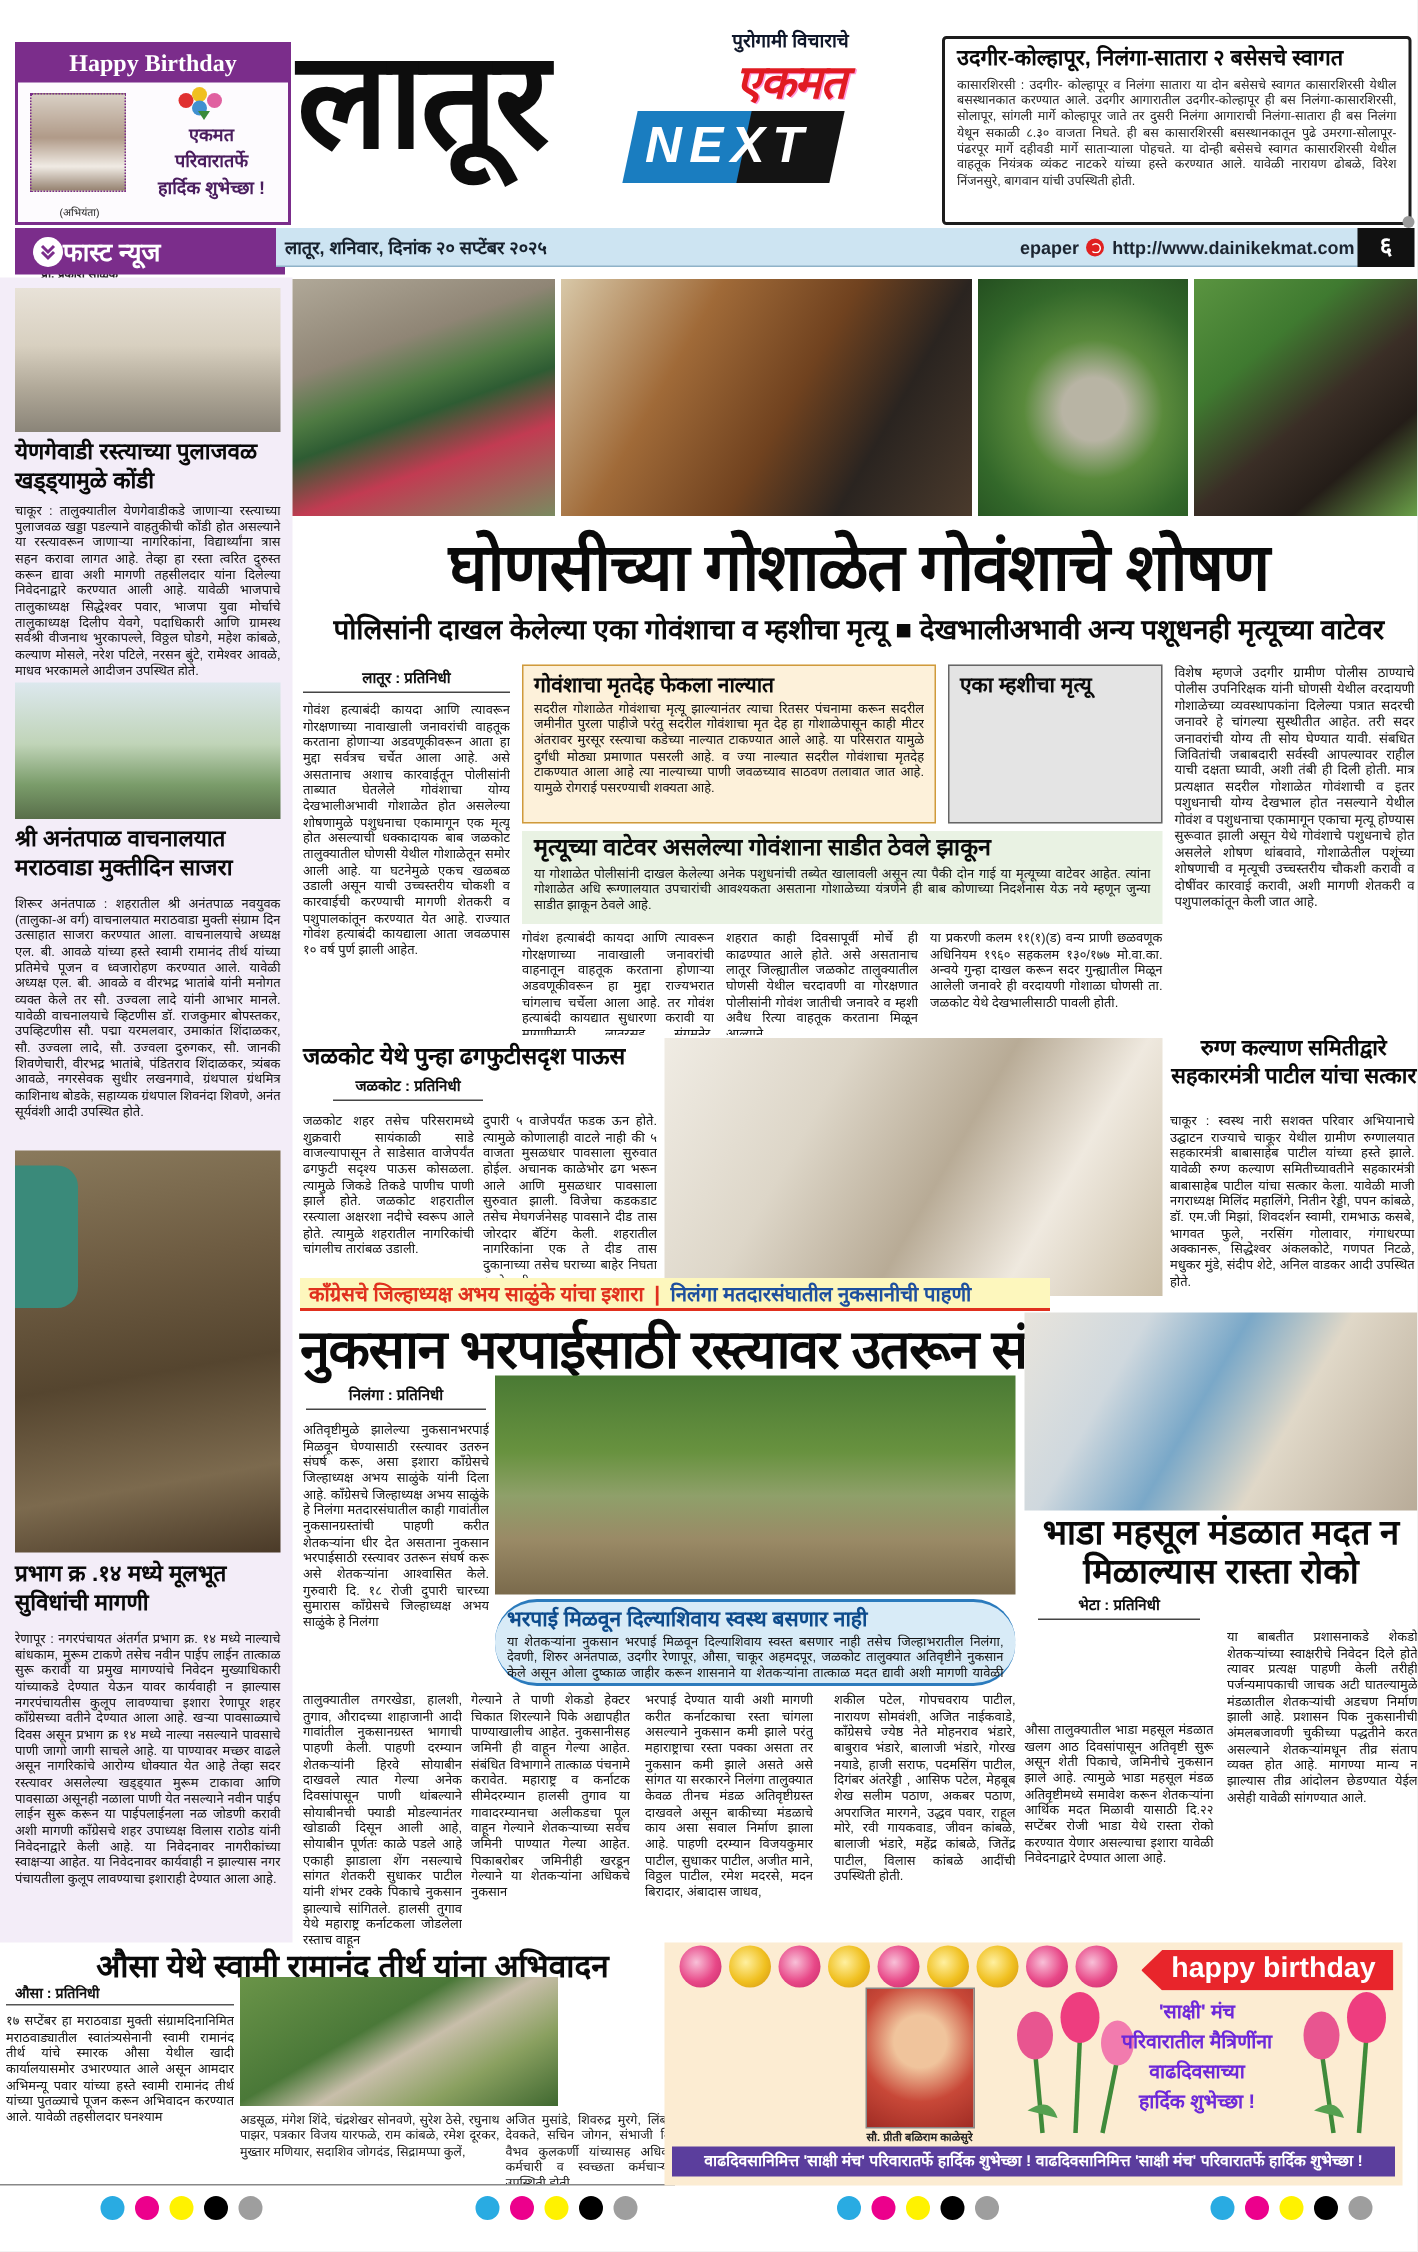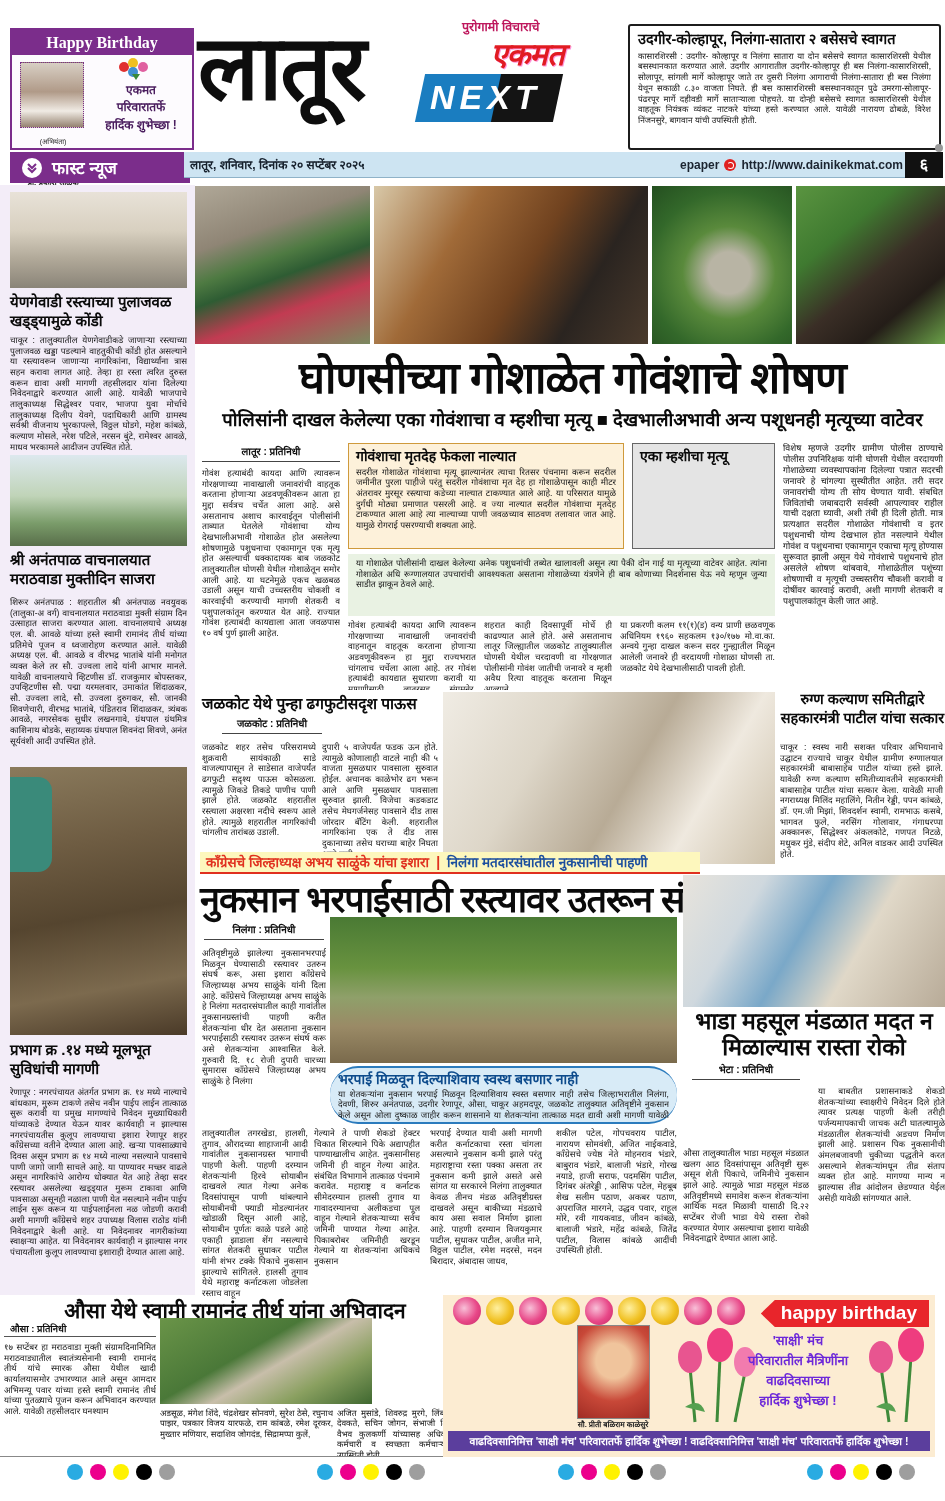--- a/index.html
+++ b/index.html
@@ -6,23 +6,23 @@
   .page{position:relative;width:945px;height:1501px;background:#ffffff;font-family:"Liberation Sans",sans-serif;overflow:hidden;margin:0 auto;}
   .abs{position:absolute;}
   .b{font-size:8.6px;line-height:1.24;text-align:justify;color:#151515;overflow:hidden;}
   .byline{font-weight:bold;font-size:10px;text-align:center;color:#111;border-bottom:1.5px solid #444;padding-bottom:3px;}
   .hl{font-weight:bold;color:#0a0a0a;}
   .photo{position:absolute;overflow:hidden;}
   .nowrap{white-space:nowrap;}
   
   .bday-box{left:10px;top:28px;width:180px;height:118px;border:2px solid #7b2d8b;background:#fdfbfe;}
   .bday-head{height:25px;background:#7b2d8b;color:#fff;font-family:"Liberation Serif",serif;font-weight:bold;font-size:16px;text-align:center;line-height:25px;}
-  .fastbar{left:10px;top:152px;width:180px;height:31px;background:#7b2d8b;color:#fff;display:flex;align-items:center;gap:10px;padding-left:12px;box-sizing:border-box;font-weight:bold;font-size:17px;}
+  .fastbar{left:10px;top:152px;width:180px;height:31px;background:#7b2d8b;color:#fff;display:flex;align-items:center;gap:0;padding-left:12px;box-sizing:border-box;font-weight:bold;font-size:17px;}
   .masttitle{left:198px;top:14px;width:230px;font-size:90px;font-weight:900;color:#0d0d0d;letter-spacing:-2px;line-height:1.2;}
-  .tagline{left:462px;top:18px;width:130px;color:#be185d;font-size:12.5px;font-weight:bold;}
+  .tagline{left:462px;top:18px;width:130px;color:#0f172a;font-size:12.5px;font-weight:bold;text-align:center;}
   .brand{left:462px;top:32px;width:130px;color:#e11b22;font-size:31px;font-weight:900;font-style:italic;text-align:center;letter-spacing:-1px;text-shadow:1px 1px 0 #f9d;}
   .next{left:420px;top:74px;width:140px;height:48px;}
   .next .blue{position:absolute;left:0;top:0;width:78px;height:48px;background:#1a7dc0;transform:skewX(-12deg);}
   .next .black{position:absolute;left:76px;top:0;width:62px;height:48px;background:#141414;transform:skewX(-12deg);}
   .next .txt{position:absolute;left:10px;top:4px;color:#fff;font-weight:900;font-style:italic;font-size:34px;letter-spacing:5px;}
   .topbox{left:628px;top:24px;width:313px;height:126px;border:2px solid #1c1c1c;border-radius:3px;padding:5px 8px;box-sizing:border-box;background:#fff;}
   .topbox .tt{font-size:14.5px;font-weight:bold;color:#0a0a0a;line-height:1.15;}
   .topbox .bb{font-size:8.4px;line-height:1.28;text-align:justify;color:#222;margin-top:3px;height:92px;overflow:hidden;}
   .graydot{position:absolute;right:-4px;bottom:-4px;width:8px;height:8px;border-radius:50%;background:#9a9a9a;}
   .dateline{left:184px;top:152px;width:745px;height:26px;background:#cde4f2;border-bottom:1px solid #8fb2c8;display:flex;align-items:center;box-sizing:border-box;padding:0 6px;}
@@ -152,20 +152,21 @@
   <div class="abs b" style="left:202px;top:468px;width:138px;height:220px;">गोवंश हत्याबंदी कायदा आणि त्यावरून गोरक्षणाच्या नावाखाली जनावरांची वाहतूक करताना होणाऱ्या अडवणूकीवरून आता हा मुद्दा सर्वत्रच चर्चेत आला आहे. असे असतानाच अशाच कारवाईतून पोलीसांनी ताब्यात घेतलेले गोवंशाचा योग्य देखभालीअभावी गोशाळेत होत असलेल्या शोषणामुळे पशुधनाचा एकामागून एक मृत्यू होत असल्याची धक्कादायक बाब जळकोट तालुक्यातील घोणसी येथील गोशाळेतून समोर आली आहे. या घटनेमुळे एकच खळबळ उडाली असून याची उच्चस्तरीय चोकशी व कारवाईची करण्याची मागणी शेतकरी व पशुपालकांतून करण्यात येत आहे. राज्यात गोवंश हत्याबंदी कायद्याला आता जवळपास १० वर्ष पुर्ण झाली आहेत.</div>
 
   <div class="abs tanbox">
     <div class="boxtitle">गोवंशाचा मृतदेह फेकला नाल्यात</div>
     <div class="b" style="margin-top:2px;height:76px;">सदरील गोशाळेत गोवंशाचा मृत्यू झाल्यानंतर त्याचा रितसर पंचनामा करून सदरील जमीनीत पुरला पाहीजे परंतु सदरील गोवंशाचा मृत देह हा गोशाळेपासून काही मीटर अंतरावर मुरसूर रस्त्याचा कडेच्या नाल्यात टाकण्यात आले आहे. या परिसरात यामुळे दुर्गंधी मोठ्या प्रमाणात पसरली आहे. व ज्या नाल्यात सदरील गोवंशाचा मृतदेह टाकण्यात आला आहे त्या नाल्याच्या पाणी जवळच्याव साठवण तलावात जात आहे. यामुळे रोगराई पसरण्याची शक्यता आहे.</div>
   </div>
   <div class="abs greybox">
     <div class="boxtitle">एका म्हशीचा मृत्यू</div>
   </div>
   <div class="abs greenbox">
+    <div class="boxtitle" style="font-size:15.5px;">मृत्यूच्या वाटेवर असलेल्या गोवंशाना साडीत ठेवले झाकून</div>
     <div class="b" style="margin-top:1px;height:32px;">या गोशाळेत पोलीसांनी दाखल केलेल्या अनेक पशुधनांची तब्येत खालावली असून त्या पैकी दोन गाई या मृत्यूच्या वाटेवर आहेत. त्यांना गोशाळेत अधि रूग्णालयात उपचारांची आवश्यकता असताना गोशाळेच्या यंत्रणेने ही बाब कोणाच्या निदर्शनास येऊ नये म्हणून जुन्या साडीत झाकून ठेवले आहे.</div>
   </div>
 
   <div class="abs b" style="left:348px;top:620px;width:128px;height:70px;">गोवंश हत्याबंदी कायदा आणि त्यावरून गोरक्षणाच्या नावाखाली जनावरांची वाहनातून वाहतूक करताना होणाऱ्या अडवणूकीवरून हा मुद्दा राज्यभरात चांगलाच चर्चेला आला आहे. तर गोवंश हत्याबंदी कायद्यात सुधारणा करावी या मागणीसाठी लातूरसह संगमनेर, अहिल्यानगर, सोलापूर, बुलढाणा आदी</div>
   <div class="abs b" style="left:484px;top:620px;width:128px;height:70px;">शहरात काही दिवसापूर्वी मोर्चे ही काढण्यात आले होते. असे असतानाच लातूर जिल्ह्यातील जळकोट तालुक्यातील घोणसी येथील चरदावणी वा गोरक्षणात पोलीसांनी गोवंश जातीची जनावरे व म्हशी अवैध रित्या वाहतूक करताना मिळून आल्याने</div>
   <div class="abs b" style="left:620px;top:620px;width:155px;height:70px;">या प्रकरणी कलम ११(१)(ड) वन्य प्राणी छळवणूक अधिनियम १९६० सहकलम १३०/१७७ मो.वा.का. अन्वये गुन्हा दाखल करून सदर गुन्ह्यातील मिळून आलेली जनावरे ही वरदायणी गोशाळा घोणसी ता. जळकोट येथे देखभालीसाठी पावली होती.</div>
   <div class="abs b" style="left:783px;top:443px;width:160px;height:246px;font-size:8.8px;">विशेष म्हणजे उदगीर ग्रामीण पोलीस ठाण्याचे पोलीस उपनिरिक्षक यांनी घोणसी येथील वरदायणी गोशाळेच्या व्यवस्थापकांना दिलेल्या पत्रात सदरची जनावरे हे चांगल्या सुस्थीतीत आहेत. तरी सदर जनावरांची योग्य ती सोय घेण्यात यावी. संबधित जिवितांची जबाबदारी सर्वस्वी आपल्यावर राहील याची दक्षता घ्यावी, अशी तंबी ही दिली होती. मात्र प्रत्यक्षात सदरील गोशाळेत गोवंशाची व इतर पशुधनाची योग्य देखभाल होत नसल्याने येथील गोवंश व पशुधनाचा एकामागून एकाचा मृत्यू होण्यास सुरूवात झाली असून येथे गोवंशाचे पशुधनाचे होत असलेले शोषण थांबवावे, गोशाळेतील पशूंच्या शोषणाची व मृत्यूची उच्चस्तरीय चौकशी करावी व दोषींवर कारवाई करावी, अशी मागणी शेतकरी व पशुपालकांतून केली जात आहे.</div>
 
   <div class="abs hl nowrap" style="left:202px;top:692px;width:240px;font-size:15.5px;text-align:left;">जळकोट येथे पुन्हा ढगफुटीसदृश पाऊस</div>
   <div class="abs byline" style="left:222px;top:716px;width:100px;">जळकोट : प्रतिनिधी</div>

